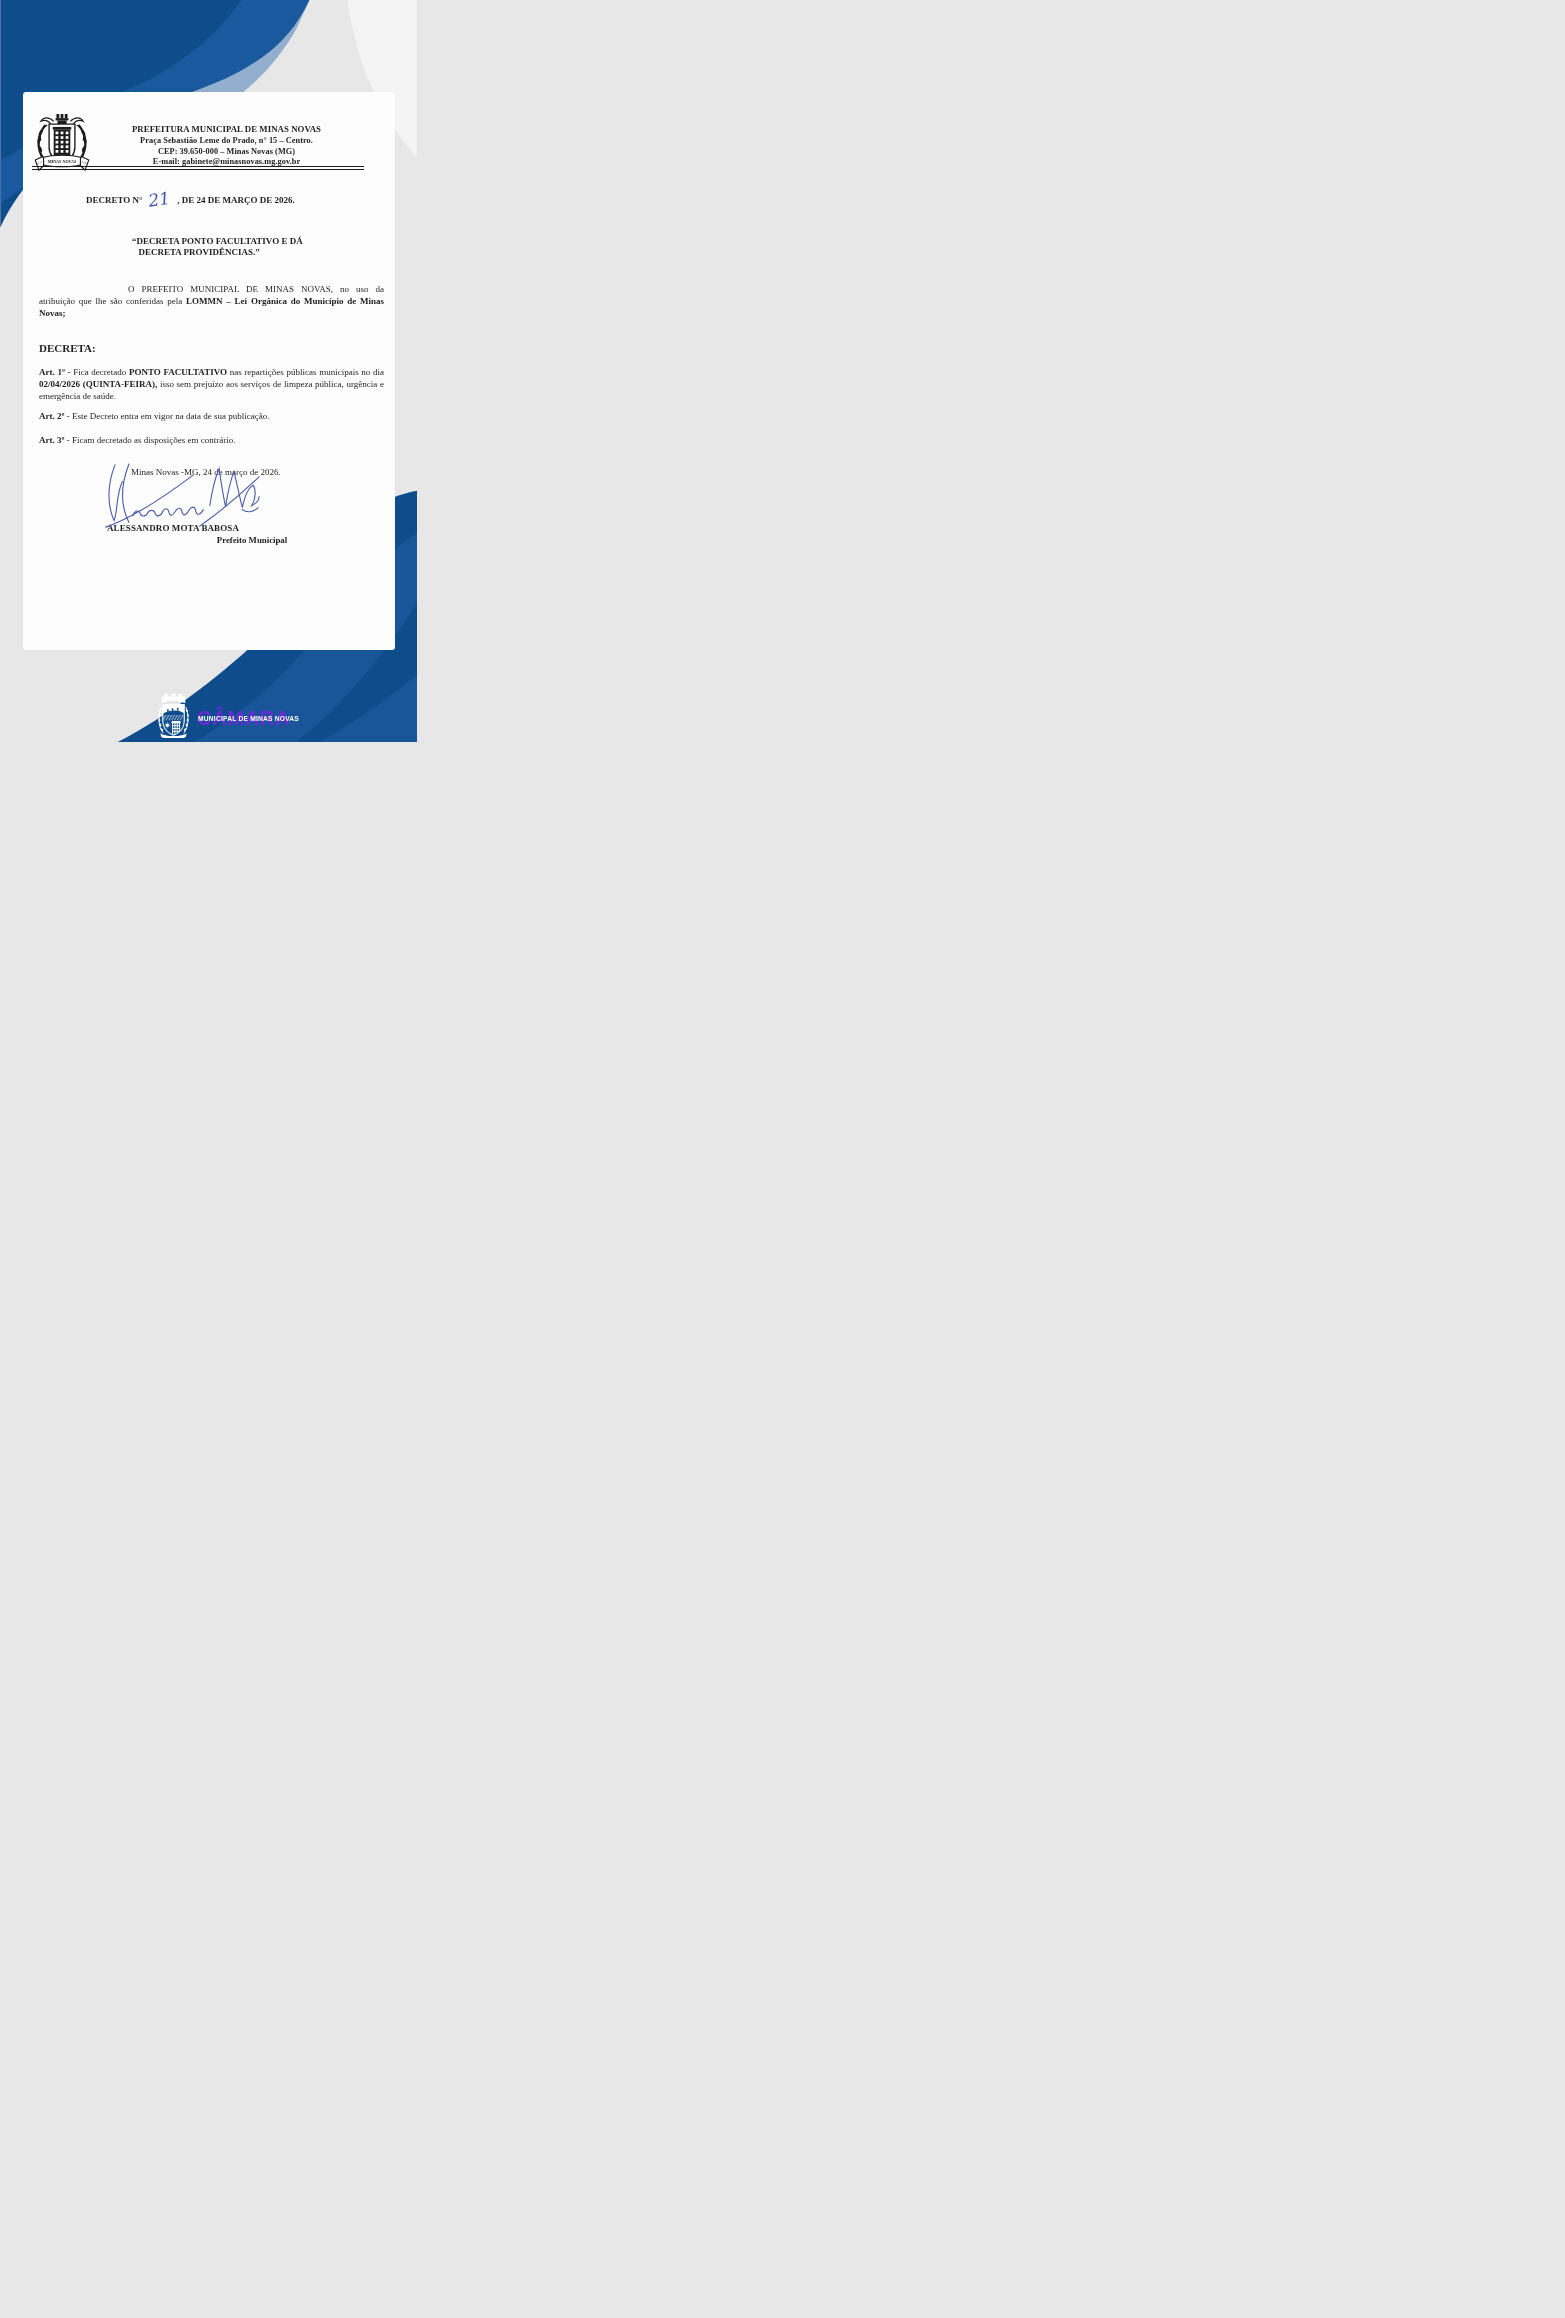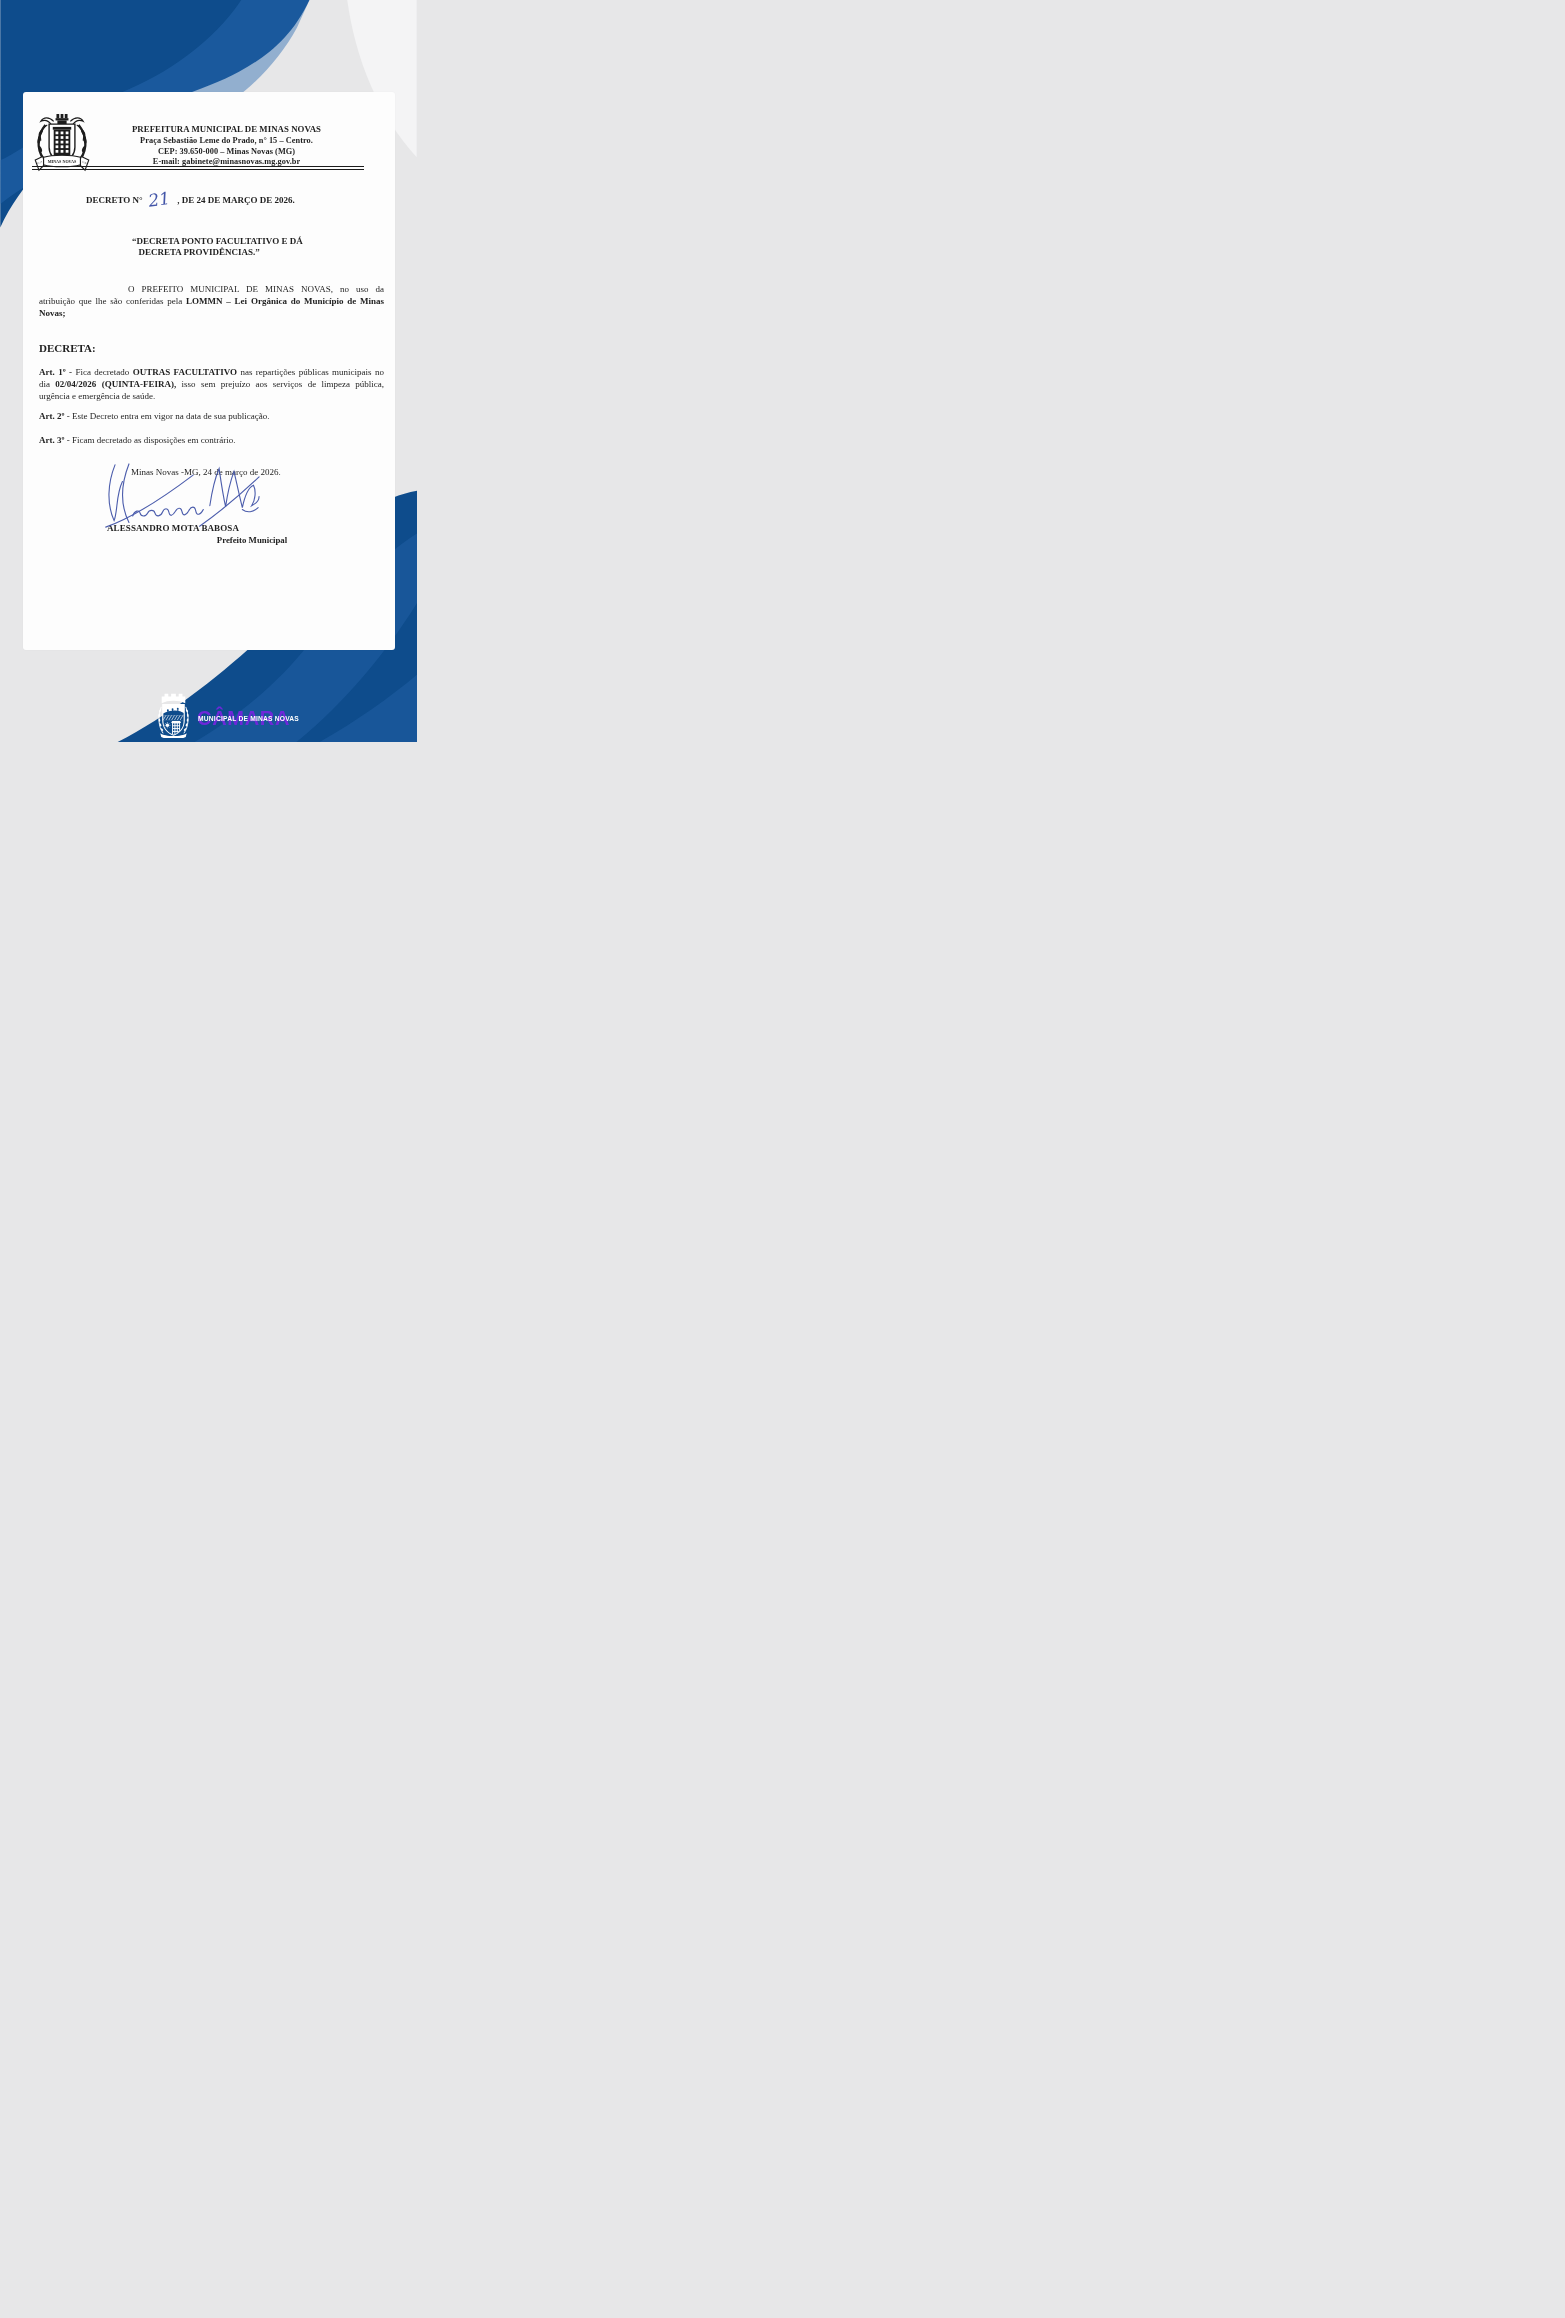--- a/index.html
+++ b/index.html
@@ -232,21 +232,21 @@
       <div class="l2">DECRETA PROVIDÊNCIAS.”</div>
     </div>
 
     <div class="preamble body-text">
       <span>O PREFEITO MUNICIPAL DE MINAS NOVAS,</span><span> no uso da atribuição que lhe são conferidas pela </span><b>LOMMN – Lei Orgânica do Município de Minas Novas;</b>
     </div>
 
     <div class="decreta">DECRETA:</div>
 
     <div class="art art1 body-text">
-      <b>Art. 1º -</b><span> Fica decretado </span><b>OUTRAS FACULTATIVO</b><span> nas repartições públicas municipais no dia </span><b>02/04/2026 (QUINTA-FEIRA),</b><span> isso sem prejuízo aos serviços de limpeza pública, urgência e emergência de saúde.</span>
+      <b>Art. 1º -</b><span> Fica decretado </span><b>PONTO FACULTATIVO</b><span> nas repartições públicas municipais no dia </span><b>02/04/2026 (QUINTA-FEIRA),</b><span> isso sem prejuízo aos serviços de limpeza pública, urgência e emergência de saúde.</span>
     </div>
 
     <div class="art art2 body-text">
       <b>Art. 2º</b><span> - Este Decreto entra em vigor na data de sua publicação.</span>
     </div>
 
     <div class="art art3 body-text">
       <b>Art. 3º</b><span> - Ficam decretado as disposições em contrário.</span>
     </div>
 

